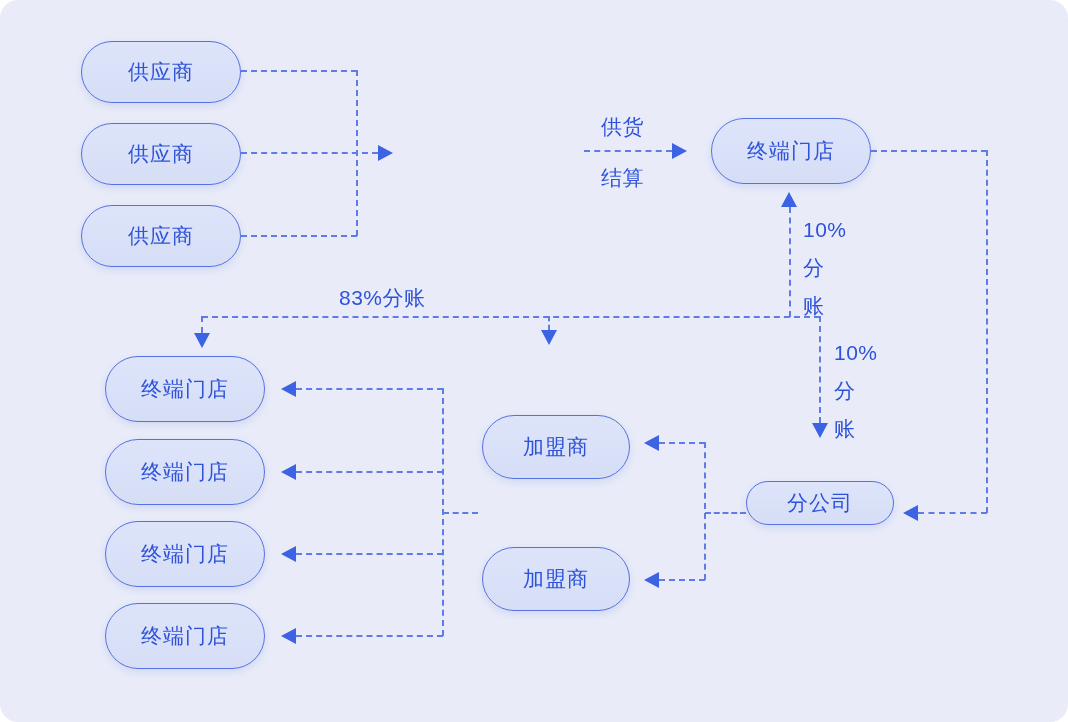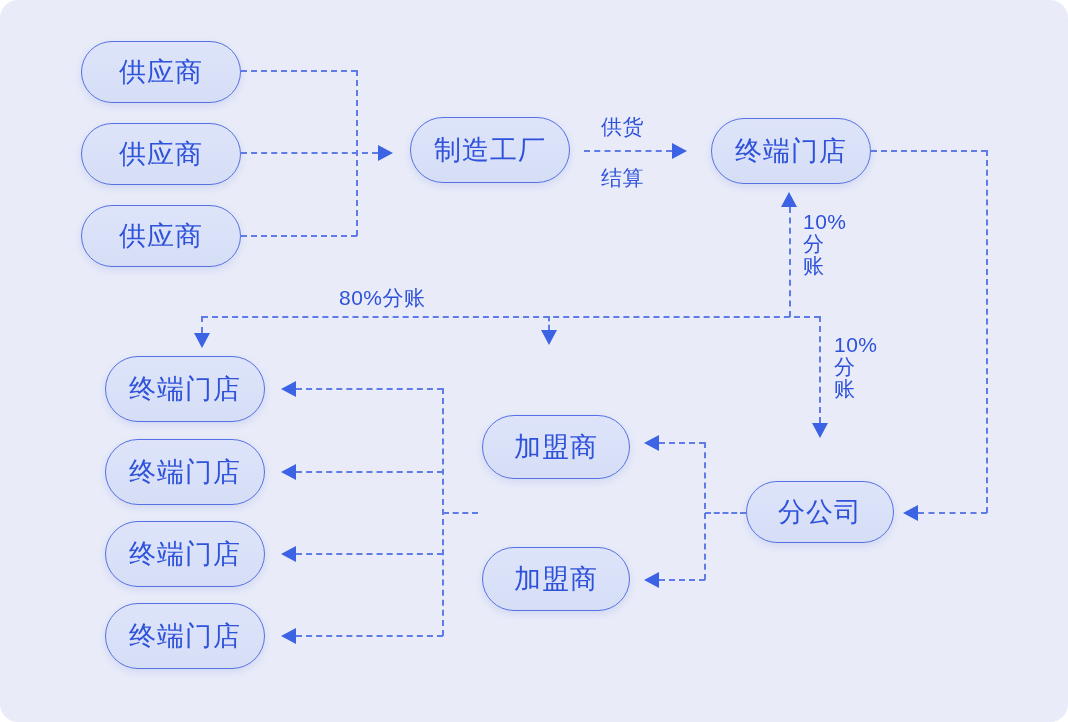--- a/index.html
+++ b/index.html
@@ -28,57 +28,54 @@
     position:absolute;
     border-radius:999px;
     background:linear-gradient(180deg,var(--node-fill-top) 0%,var(--node-fill) 100%);
     border:1.5px solid var(--node-border);
     box-shadow:0 3px 8px rgba(79,107,224,0.16);
     display:flex;align-items:center;justify-content:center;
     box-sizing:border-box;
   }
   .node-label{
     color:var(--text);
-    font-size:27px;
+    font-size:21px;
     letter-spacing:1px;
     white-space:nowrap;
     font-family:Liberation Mono, monospace;
   }
   .hl{position:absolute;border-top:2px dashed var(--connector);height:0;}
   .vl{position:absolute;border-left:2px dashed var(--connector);width:0;}
   .ah{position:absolute;width:0;height:0;}
   .ah-r{border-top:8px solid transparent;border-bottom:8px solid transparent;border-left:15px solid var(--arrowhead);}
   .ah-l{border-top:8px solid transparent;border-bottom:8px solid transparent;border-right:15px solid var(--arrowhead);}
   .ah-u{border-left:8px solid transparent;border-right:8px solid transparent;border-bottom:15px solid var(--arrowhead);}
   .ah-d{border-left:8px solid transparent;border-right:8px solid transparent;border-top:15px solid var(--arrowhead);}
   .elabel{
     position:absolute;
     color:var(--text);
     font-size:21px;
     letter-spacing:0.5px;
     white-space:nowrap;
   }
-  .vert{white-space:pre-line;line-height:22px;}
+  .vert{white-space:pre-line;line-height:38px;}
 </style>
 </head>
 <body>
 
 <div class="panel">
 
   <div class="node" style="left:81px;top:41px;width:160px;height:62px">
     <span class="node-label">供应商</span>
   </div>
   <div class="node" style="left:81px;top:123px;width:160px;height:62px">
     <span class="node-label">供应商</span>
   </div>
   <div class="node" style="left:81px;top:205px;width:160px;height:62px">
     <span class="node-label">供应商</span>
-  </div>
-  <div class="node" style="left:410px;top:117px;width:160px;height:66px">
-    <span class="node-label">制造工厂</span>
   </div>
   <div class="node" style="left:711px;top:118px;width:160px;height:66px">
     <span class="node-label">终端门店</span>
   </div>
   <div class="node" style="left:105px;top:356px;width:160px;height:66px">
     <span class="node-label">终端门店</span>
   </div>
   <div class="node" style="left:105px;top:439px;width:160px;height:66px">
     <span class="node-label">终端门店</span>
   </div>
@@ -87,21 +84,21 @@
   </div>
   <div class="node" style="left:105px;top:603px;width:160px;height:66px">
     <span class="node-label">终端门店</span>
   </div>
   <div class="node" style="left:482px;top:415px;width:148px;height:64px">
     <span class="node-label">加盟商</span>
   </div>
   <div class="node" style="left:482px;top:547px;width:148px;height:64px">
     <span class="node-label">加盟商</span>
   </div>
-  <div class="node" style="left:746px;top:481px;width:148px;height:62px">
+  <div class="node" style="left:746px;top:481px;width:148px;height:44px">
     <span class="node-label">分公司</span>
   </div>
 
   <div class="hl" style="left:241px;top:70px;width:116px"></div>
   <div class="hl" style="left:241px;top:152px;width:137px"></div>
   <div class="hl" style="left:241px;top:235px;width:116px"></div>
   <div class="vl" style="left:356px;top:70px;height:166px"></div>
   <div class="ah ah-r" style="left:378px;top:145px"></div>
 
   <div class="hl" style="left:584px;top:150px;width:88px"></div>
@@ -116,21 +113,21 @@
 
   <div class="hl" style="left:202px;top:316px;width:618px"></div>
   <div class="vl" style="left:201px;top:316px;height:17px"></div>
   <div class="ah ah-d" style="left:194px;top:333px"></div>
   <div class="vl" style="left:548px;top:316px;height:14px"></div>
   <div class="ah ah-d" style="left:541px;top:330px"></div>
   <div class="vl" style="left:789px;top:207px;height:110px"></div>
   <div class="ah ah-u" style="left:781px;top:192px"></div>
   <div class="vl" style="left:819px;top:316px;height:107px"></div>
   <div class="ah ah-d" style="left:812px;top:423px"></div>
-  <div class="elabel" style="left:339px;top:284px">80%分账</div>
+  <div class="elabel" style="left:339px;top:284px">83%分账</div>
   <div class="elabel vert" style="left:803px;top:211px">10%
 分
 账</div>
   <div class="elabel vert" style="left:834px;top:334px">10%
 分
 账</div>
 
   <div class="hl" style="left:705px;top:512px;width:41px"></div>
   <div class="vl" style="left:704px;top:442px;height:138px"></div>
   <div class="hl" style="left:659px;top:442px;width:46px"></div>

